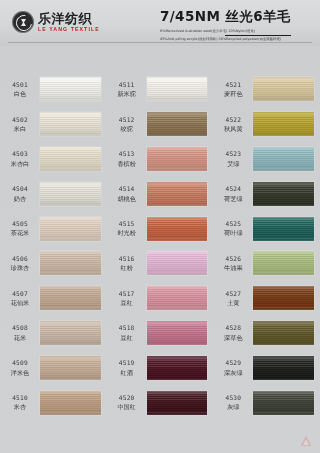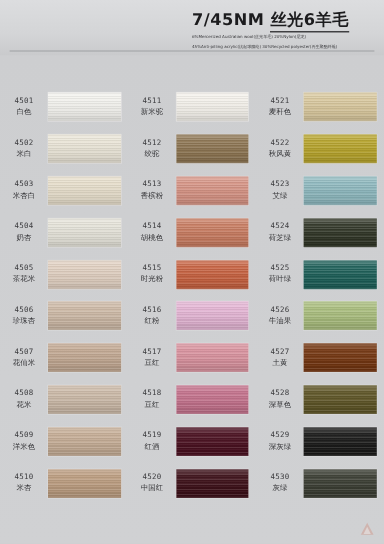--- a/index.html
+++ b/index.html
@@ -49,21 +49,21 @@
     font-size:5.2px;font-weight:bold;color:#c4161c;letter-spacing:1.1px;
     margin-top:2px;
   }
   .title-wrap{
     position:absolute;left:160px;top:8px;width:152px;text-align:left;
   }
   .title-main{
     font-size:13.5px;font-weight:bold;color:#1c1c1e;letter-spacing:.4px;
     font-family:"DejaVu Sans",sans-serif;white-space:nowrap;
   }
-  .title-main .ul{border-bottom:1.2px solid #1c1c1e;padding-bottom:1px;}
+  .title-main .ul{border-bottom:1.2px solid #1c1c1e;padding-bottom:11px;}
   .title-sub{
     font-size:3.4px;color:#3a3a3d;margin-top:3px;line-height:1.55;
     font-family:"DejaVu Sans",sans-serif;white-space:nowrap;
   }
   
   .grid{
     position:absolute;left:0;top:52px;width:320px;height:398px;
     display:grid;grid-template-columns:repeat(3,1fr);
   }
   .col{position:relative;display:flex;flex-direction:column;padding-top:20px;}
@@ -113,20 +113,27 @@
   .wm{
     position:absolute;right:6px;bottom:4px;width:16px;height:16px;opacity:.55;
   }
 </style>
 </head>
 <body>
 
 <div class="card">
 
   <div class="header">
+    <div class="logo-wrap">
+      <div class="logo-mark"></div>
+      <div class="logo-text">
+        <span class="logo-cn">乐洋纺织</span>
+        <span class="logo-en">LE YANG TEXTILE</span>
+      </div>
+    </div>
 
     <div class="title-wrap">
       <div class="title-main">
         <span>7/45NM</span>
         <span class="ul">丝光6羊毛</span>
       </div>
       <div class="title-sub">6%Mercerized Australian wool(丝光羊毛)  20%Nylon(尼龙)</div>
       <div class="title-sub">45%Anti-pilling acrylic(抗起球腈纶) 30%Recycled polyester(再生聚酯纤维)</div>
     </div>
   </div>

